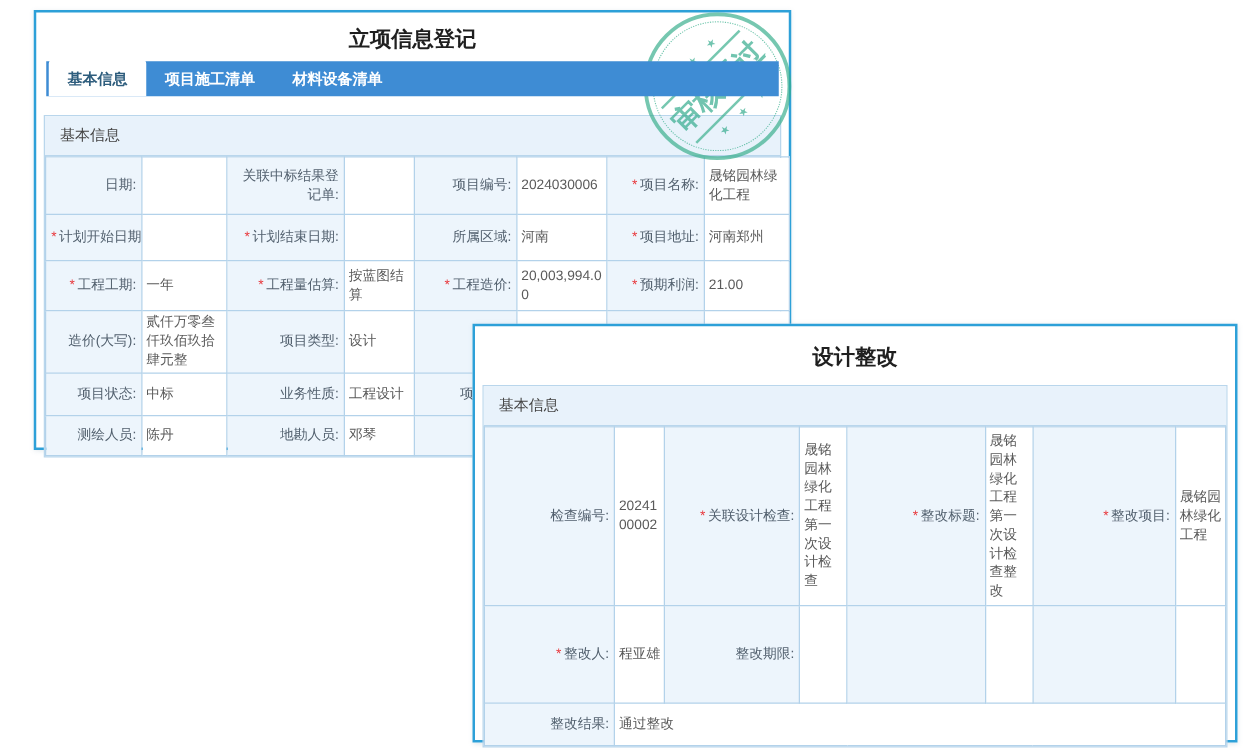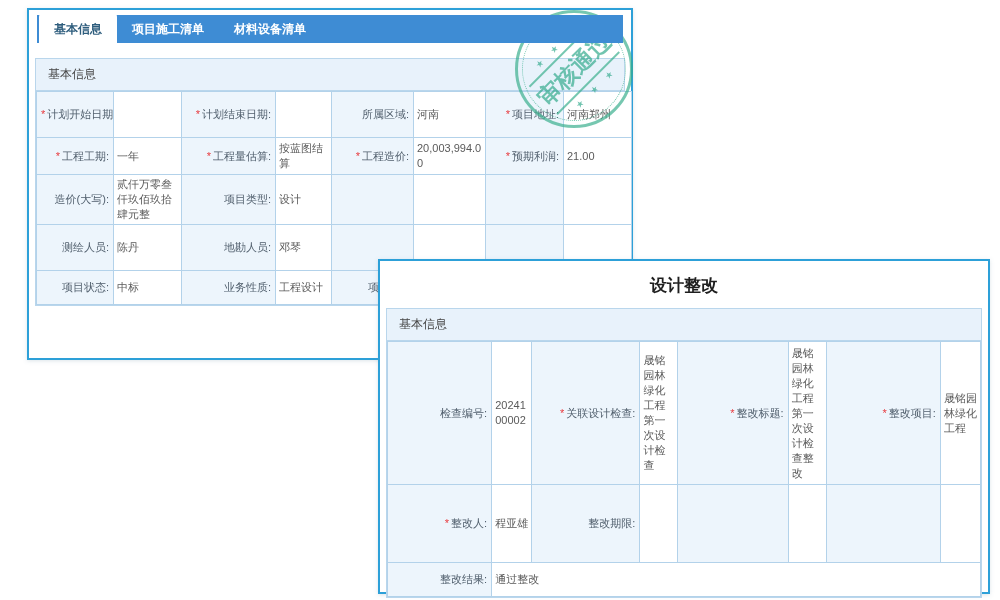--- a/index.html
+++ b/index.html
@@ -77,20 +77,21 @@
     gap:3px;transform:rotate(-45deg);
   }
   .stamp-text{font-size:23px;font-weight:bold;white-space:nowrap;}
   .stamp-line{width:88px;border-top:2px solid #36ae8b;height:0;}
   .stamp-stars{font-size:9px;letter-spacing:5px;text-indent:5px;line-height:10px;white-space:nowrap;}
 </style>
 </head>
 <body>
 
 <div class="panel" id="panel1">
+  <div class="panel-title">立项信息登记</div>
 
   <div class="stamp">
     <div class="stamp-inner">
       <div class="stamp-stars">★ ★ ★</div>
       <div class="stamp-line"></div>
       <div class="stamp-text">审核通过</div>
       <div class="stamp-line"></div>
       <div class="stamp-stars">★ ★ ★</div>
     </div>
   </div>
@@ -109,20 +110,30 @@
           <col style="width:68px">
         <col style="width:94px">
           <col style="width:56px">
         <col style="width:82px">
           <col style="width:72px">
         <col style="width:78px">
           <col style="width:68px">
       </colgroup>
       <tbody>
           <tr>
+            <td class="lbl">日期:</td>
+            <td class="val"></td>
+            <td class="lbl wrap">关联中标结果登记单:</td>
+            <td class="val"></td>
+            <td class="lbl">项目编号:</td>
+            <td class="val">2024030006</td>
+            <td class="lbl"><span class="star">*</span>项目名称:</td>
+            <td class="val">晟铭园林绿化工程</td>
+          </tr>
+          <tr>
             <td class="lbl"><span class="star">*</span>计划开始日期:</td>
             <td class="val"></td>
             <td class="lbl"><span class="star">*</span>计划结束日期:</td>
             <td class="val"></td>
             <td class="lbl">所属区域:</td>
             <td class="val">河南</td>
             <td class="lbl"><span class="star">*</span>项目地址:</td>
             <td class="val">河南郑州</td>
           </tr>
           <tr>
@@ -139,35 +150,35 @@
             <td class="lbl">造价(大写):</td>
             <td class="val">贰仟万零叁仟玖佰玖拾肆元整</td>
             <td class="lbl">项目类型:</td>
             <td class="val">设计</td>
             <td class="lbl"></td>
             <td class="val"></td>
             <td class="lbl"></td>
             <td class="val"></td>
           </tr>
           <tr>
-            <td class="lbl">测绘人员:</td>
-            <td class="val">陈丹</td>
-            <td class="lbl">地勘人员:</td>
-            <td class="val">邓琴</td>
-            <td class="lbl"></td>
-            <td class="val"></td>
-            <td class="lbl"></td>
-            <td class="val"></td>
-          </tr>
-          <tr>
             <td class="lbl">项目状态:</td>
             <td class="val">中标</td>
             <td class="lbl">业务性质:</td>
             <td class="val">工程设计</td>
             <td class="lbl peek">项</td>
+            <td class="val"></td>
+            <td class="lbl"></td>
+            <td class="val"></td>
+          </tr>
+          <tr>
+            <td class="lbl">测绘人员:</td>
+            <td class="val">陈丹</td>
+            <td class="lbl">地勘人员:</td>
+            <td class="val">邓琴</td>
+            <td class="lbl"></td>
             <td class="val"></td>
             <td class="lbl"></td>
             <td class="val"></td>
           </tr>
         </tbody>
     </table>
   </div>
 </div>
 
 <div class="panel" id="panel2">

